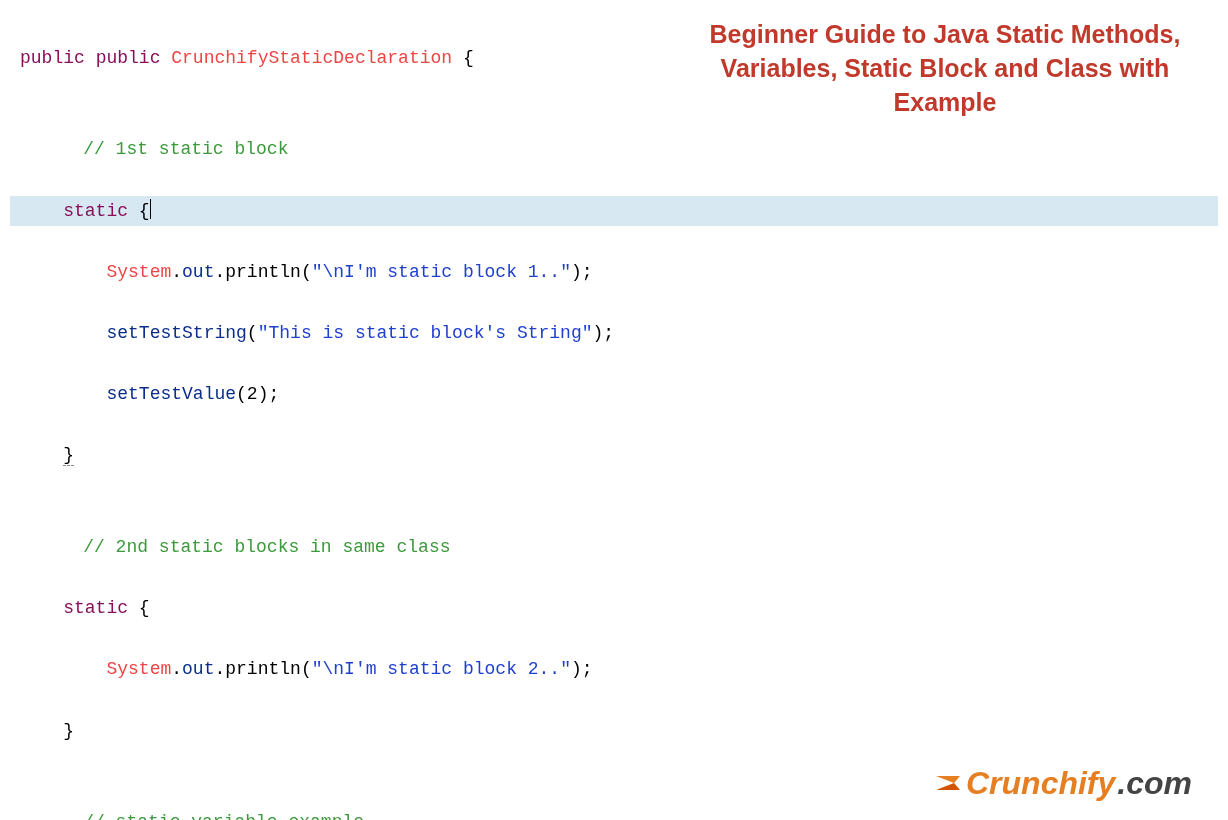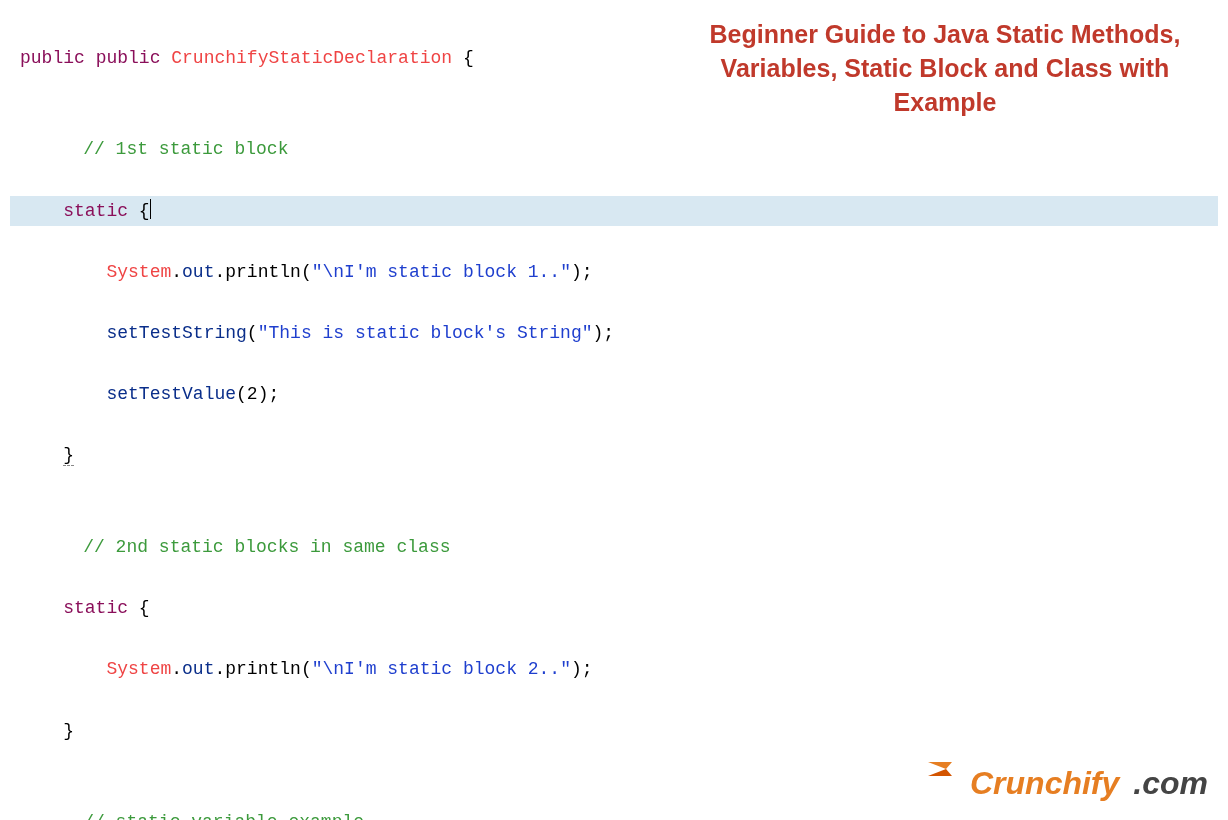--- a/index.html
+++ b/index.html
@@ -38,23 +38,24 @@
       font-family: Arial, Helvetica, sans-serif;
       font-size: 25px;
       font-weight: bold;
       line-height: 1.35;
       text-align: center;
       max-width: 530px;
     }
     .logo {
       position: absolute;
       bottom: 10px;
-      right: 20px;
+      right: 36px;
       display: flex;
-      gap: 14px;
+      align-items: center;
+      gap: 2px;
     }
     .logo-text {
       font-family: "Brush Script MT", cursive, Arial;
       font-size: 32px;
       font-style: italic;
       color: #e67e22;
       font-weight: bold;
     }
     .logo-com {
       font-family: "Brush Script MT", cursive, Arial;

